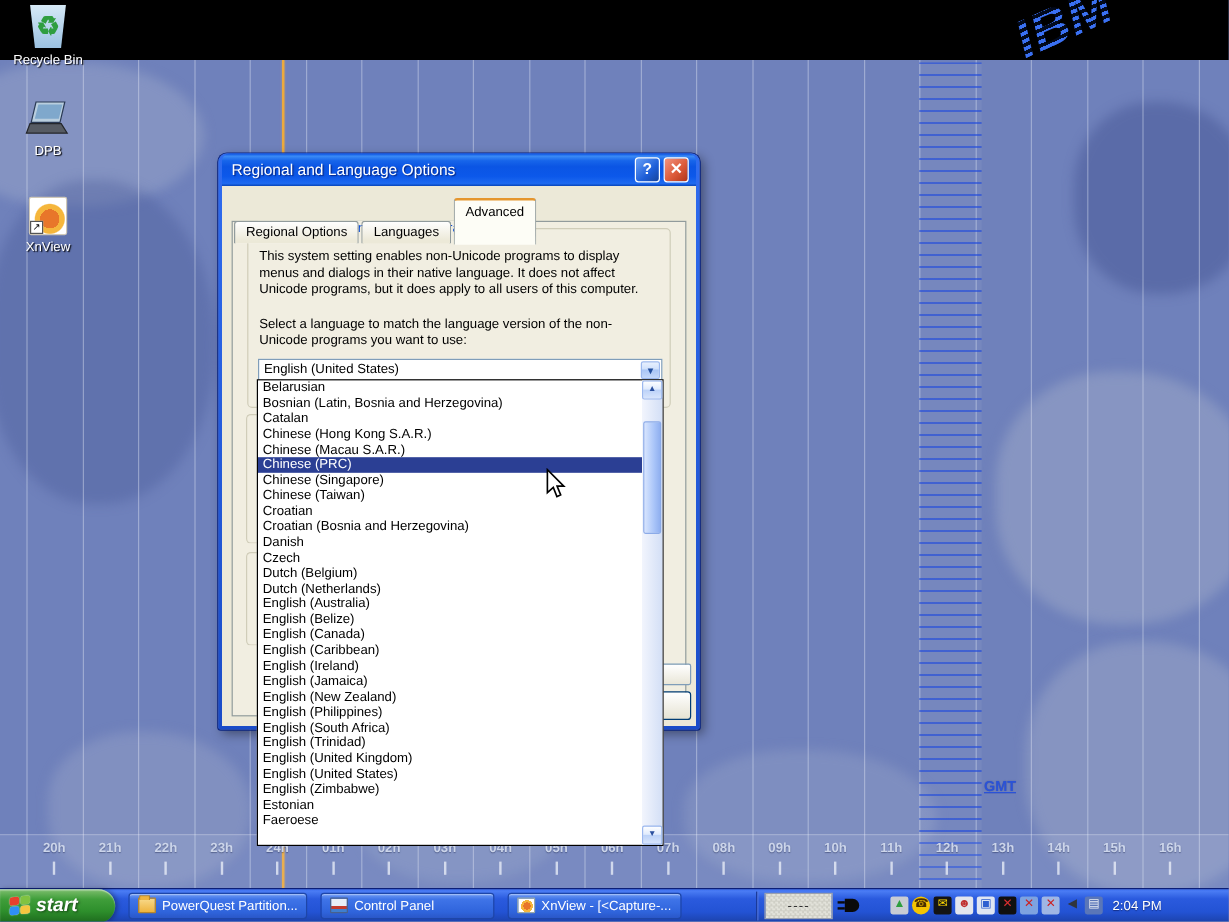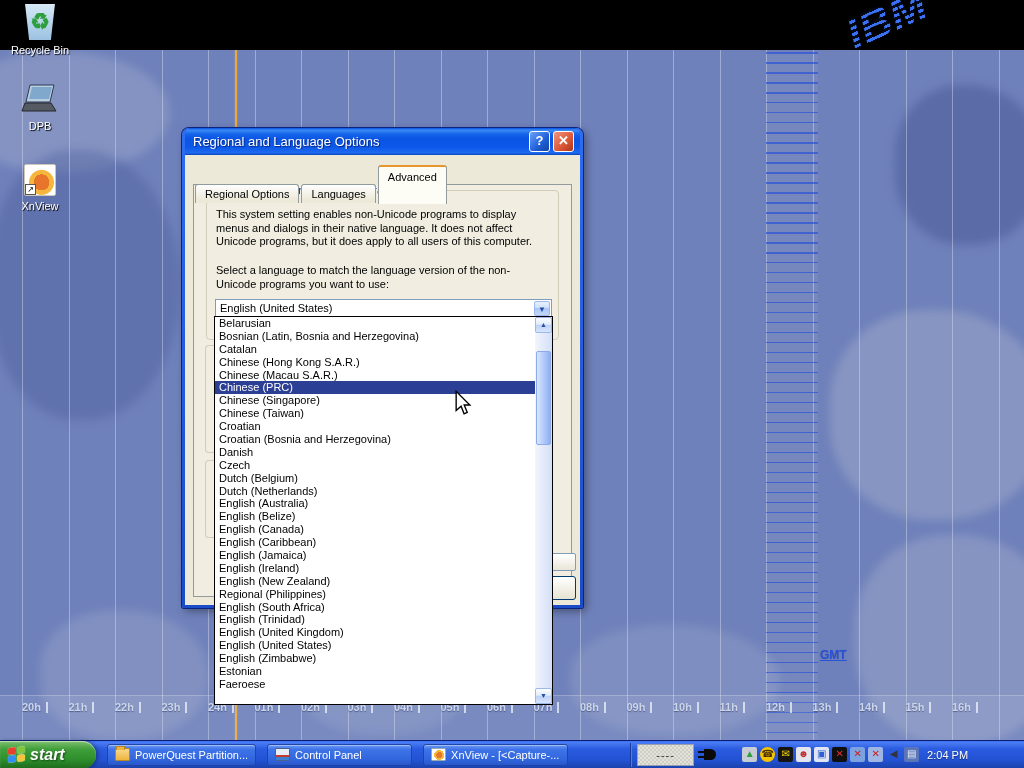--- a/index.html
+++ b/index.html
@@ -17,21 +17,21 @@
   }
   .blob { position:absolute; filter:blur(5px); border-radius:46% 54% 52% 48%; }
   .tz-line { position:absolute; top:50px; bottom:28px; width:1px; background:rgba(223,229,242,.42); }
   .orange-line { position:absolute; left:235px; top:50px; bottom:28px; width:2px; background:#edaa3c; box-shadow:0 0 2px #b97; }
   .gmt-band { position:absolute; left:766px; top:52px; bottom:28px; width:52px;
     background:repeating-linear-gradient(180deg, rgba(40,80,220,.65) 0 1.5px, rgba(255,255,255,.05) 1.5px 10px); }
   .gmt-label { position:absolute; left:820px; top:648px; color:#2a52d8; font-size:12px; font-weight:bold; text-decoration:underline; text-shadow:0 0 1px rgba(0,0,40,.3); }
 
   .hour-strip { position:absolute; left:0; right:0; top:695px; height:45px; background:rgba(215,225,245,.10); border-top:1px solid rgba(255,255,255,.22); }
   .hour-row { position:absolute; left:22px; top:5px; display:flex; }
-  .hour-cell { width:46.5px; display:flex; flex-direction:row; align-items:center; gap:5px; }
+  .hour-cell { width:46.5px; display:flex; flex-direction:column; align-items:center; gap:5px; }
   .hour-text { font-size:11px; font-weight:bold; color:#ccd5ea; text-shadow:0 1px 1px rgba(20,30,70,.45); }
   .hour-tick { width:2px; height:11px; background:rgba(238,242,250,.75); }
 
   
   .desk-icon { position:absolute; width:76px; display:flex; flex-direction:column; align-items:center; gap:4px; z-index:4; cursor:default; }
   .desk-icon .lbl { font-size:11px; color:#fff; text-shadow:1px 1px 1px #000; }
   .rb-glyph { width:34px; height:36px; background:linear-gradient(180deg,#d6e9f6,#9cc2e2);
     clip-path:polygon(6% 0,94% 0,82% 100%,18% 100%); display:flex; align-items:center; justify-content:center;
     font-size:22px; color:#2f9e3f; font-weight:bold; }
   .xn-glyph { width:32px; height:32px; background:radial-gradient(circle at 55% 58%, #e8762a 0 8px, #f5b63c 8px 12px, #fff 13px);
@@ -369,27 +369,27 @@
       <div class="lang-item">Dutch (Netherlands)</div>
 
       <div class="lang-item">English (Australia)</div>
 
       <div class="lang-item">English (Belize)</div>
 
       <div class="lang-item">English (Canada)</div>
 
       <div class="lang-item">English (Caribbean)</div>
 
+      <div class="lang-item">English (Ireland)</div>
+
       <div class="lang-item">English (Jamaica)</div>
 
-      <div class="lang-item">English (Ireland)</div>
-
       <div class="lang-item">English (New Zealand)</div>
 
-      <div class="lang-item">Regional (Philippines)</div>
+      <div class="lang-item">English (Philippines)</div>
 
       <div class="lang-item">English (South Africa)</div>
 
       <div class="lang-item">English (Trinidad)</div>
 
       <div class="lang-item">English (United Kingdom)</div>
 
       <div class="lang-item">English (United States)</div>
 
       <div class="lang-item">English (Zimbabwe)</div>

